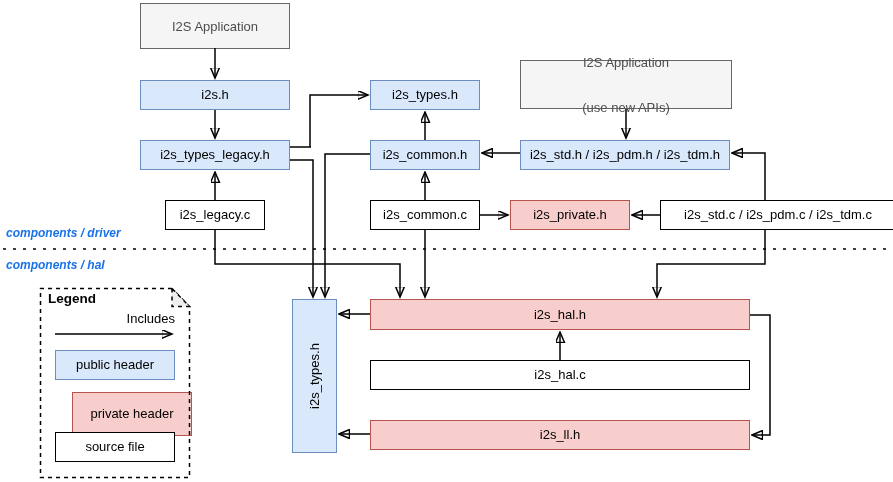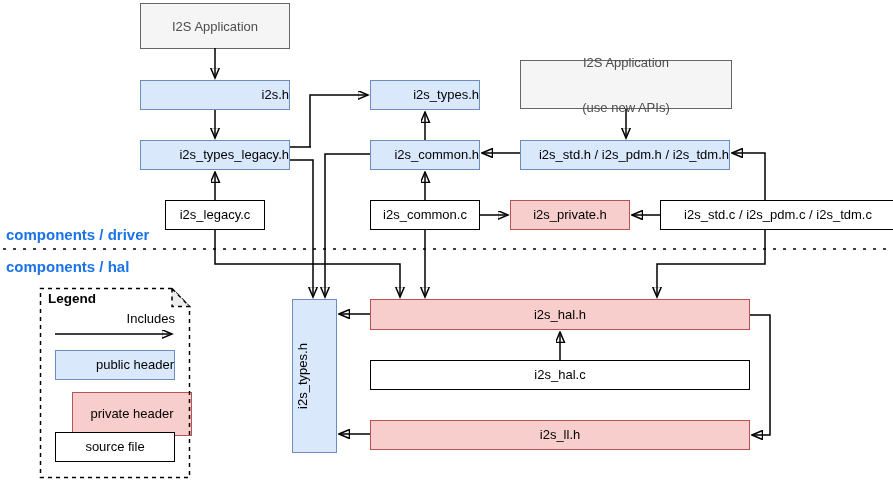--- a/index.html
+++ b/index.html
@@ -4,26 +4,26 @@
 <style>
   html,body{margin:0;padding:0;background:#fff;}
   .canvas{
     position:relative;width:893px;height:482px;background:#ffffff;overflow:hidden;
     font-family:"Liberation Sans", sans-serif;color:#000;
   }
   .node{
     position:absolute;display:flex;align-items:center;justify-content:center;
     font-size:13px;line-height:16px;box-sizing:border-box;white-space:nowrap;z-index:1;gap:26px;
   }
-  .public{background:#dae8fc;border:1.5px solid #6c8ebf;justify-content:flex-end;}
+  .public{background:#dae8fc;border:1.5px solid #6c8ebf;}
   .private{background:#f8cecc;border:1.5px solid #b85450;}
   .source{background:#ffffff;border:1.5px solid #000000;}
   .app{background:#f5f5f5;border:1.5px solid #666666;color:#4d4d4d;flex-direction:column;line-height:19px;}
   .vert span{transform:rotate(-90deg);transform-origin:center;display:block;}
-  .seclabel{position:absolute;font-size:15px;font-weight:bold;color:#1a73e8;z-index:1;white-space:nowrap;}
+  .seclabel{position:absolute;font-size:12px;font-weight:bold;color:#1a73e8;z-index:1;white-space:nowrap;font-style:italic;}
   .legend-title{position:absolute;font-size:13.5px;font-weight:bold;color:#000;z-index:1;}
   .legend-caption{position:absolute;font-size:13px;text-align:right;z-index:1;}
   svg.edges{position:absolute;left:0;top:0;z-index:2;pointer-events:none;}
   svg.edges path{fill:none;stroke:#000;stroke-width:1.5;}
 </style>
 </head>
 <body>
 
 <div class="canvas">
 

